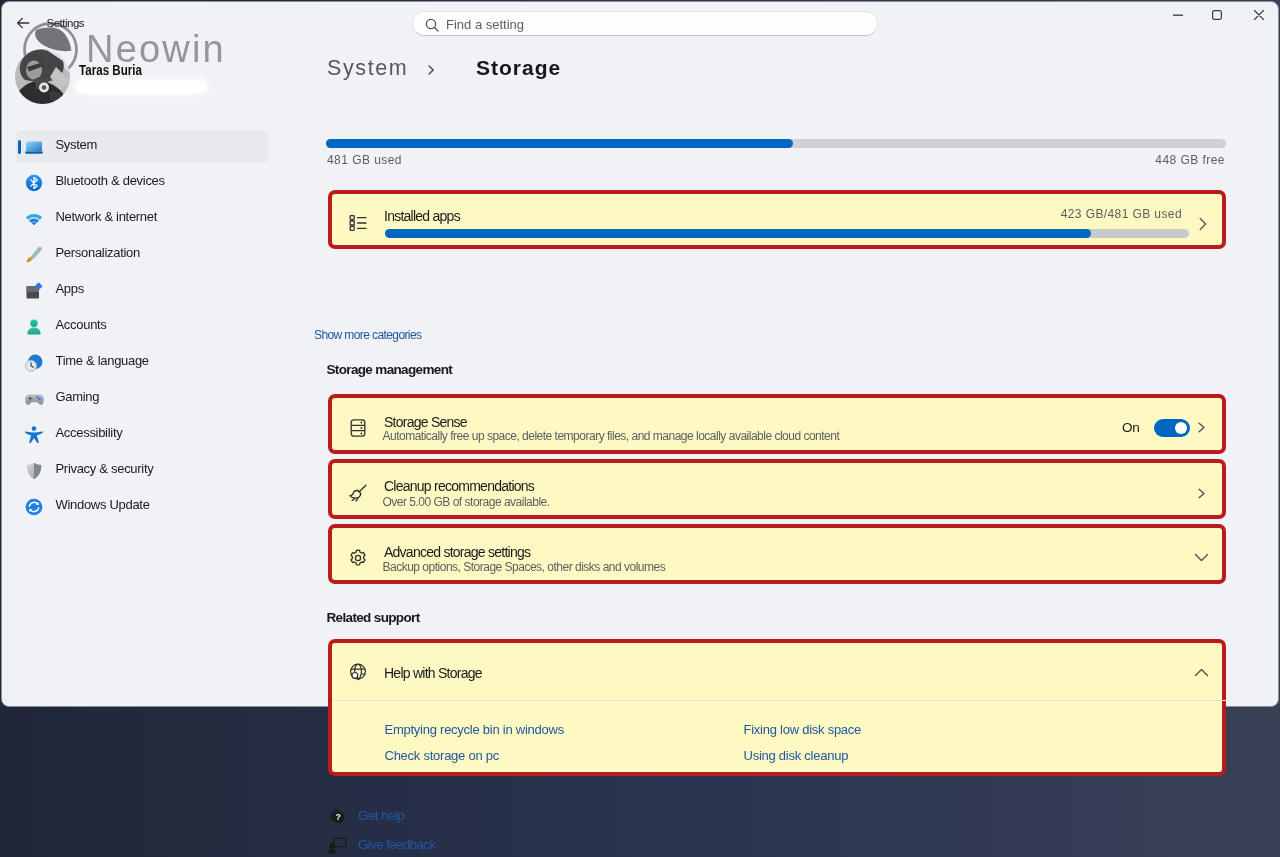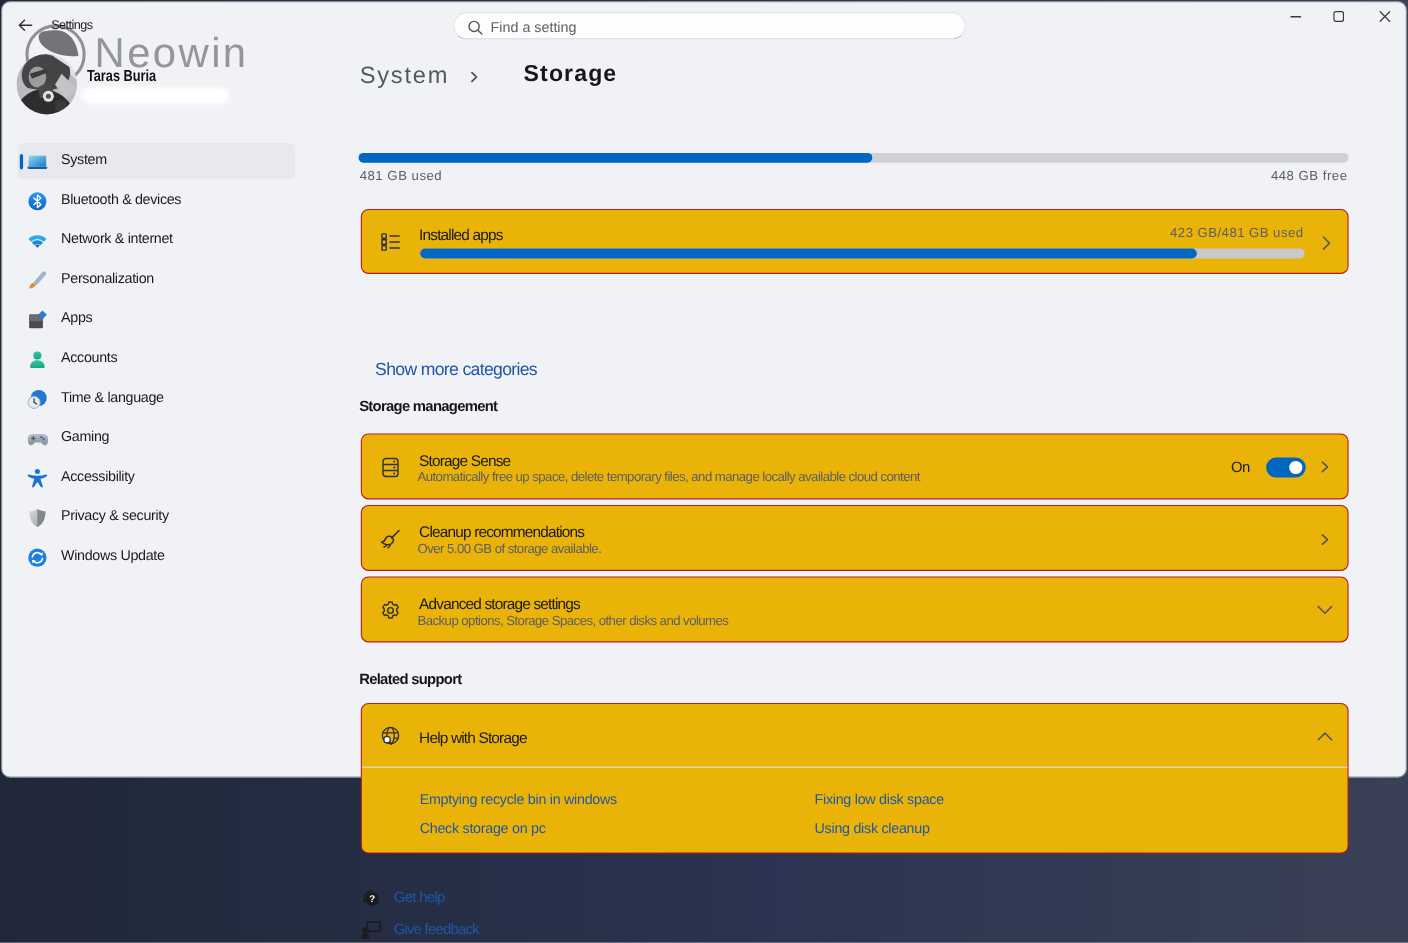--- a/index.html
+++ b/index.html
@@ -31,21 +31,21 @@
   
   .crumb1 { left:325px; top:54px; font-size:21.5px; letter-spacing:1.6px; color:#55585c; }
   .crumbsep { left:425px; top:62px; }
   .crumb2 { left:447px; top:54px; font-size:21px; letter-spacing:1.0px; font-weight:bold; color:#17171a;margin-left:27px; }
   .h1 { left:323px; top:101px; font-size:24.5px; font-weight:bold; color:#17171a; letter-spacing:-0.55px; }
   .mainbar { left:323.5px; top:137px; width:900px; height:9px; background:#cfd1d4; border-radius:5px; }
   .mainbar .fill { position:absolute; left:0; top:0; width:467px; height:9px; background:#0067c4; border-radius:5px; }
   .sub12 { font-size:12px; letter-spacing:0.45px; color:#5c5e62; }
   .card {
     position:absolute; left:326px; width:898px;
-    background:#eab308; border:1px solid #b91c1c; border-radius:7px;
+    background:#fef9c3; border:4px solid #b91c1c; border-radius:7px;
   }
   .ctitle { position:absolute; left:52px; font-size:14px; letter-spacing:-0.75px; color:#1a1a1c; }
   .csub { position:absolute; left:50.5px; font-size:12px; letter-spacing:-0.5px; color:#5c5e62; }
   .cright { position:absolute; right:40px; font-size:12px; letter-spacing:0.4px; color:#5c5e62; }
   .cbar { position:absolute; left:53px; width:804px; height:9px; background:#c7c9cc; border-radius:5px; }
   .cbar .fill { position:absolute; left:0; top:0; height:9px; background:#0067c4; border-radius:5px; }
   .cicon { position:absolute; left:16px; width:20px; height:20px; }
   .chev { position:absolute; right:15px; }
   .shead { font-size:13.5px; letter-spacing:-0.65px; font-weight:bold; color:#17171a; }
   .link13 { font-size:13px; letter-spacing:-0.25px; color:#2057a4; }
@@ -250,21 +250,21 @@
     <div class="cright" style="top:13.5px">423 GB/481 GB used</div>
     <div class="cbar" style="top:35px">
         <div class="fill" style="width:706px"></div>
       </div>
     <svg class="chev" style="top:23px" width="8" height="14" viewBox="0 0 8 14">
         <path d="M1.2 1.5 L6.6 7 L1.2 12.5" stroke="#5a5a5a" stroke-width="1.4" fill="none" stroke-linecap="round" stroke-linejoin="round"></path>
       </svg>
   </div>
 
 
-  <div class="abs link13" style="left:339px; top:325.5px; font-size:16px; letter-spacing:-0.6px">Show more categories</div>
+  <div class="abs link13" style="left:312px; top:325.5px; font-size:12px; letter-spacing:-0.6px">Show more categories</div>
   <div class="abs shead" style="left:324.5px; top:359.5px">Storage management</div>
 
   <div class="card" style="top:392px; height:60px">
     <svg class="cicon" style="top:19.5px" viewBox="0 0 20 20">
         <g stroke="#323232" stroke-width="1.3" fill="none">
           <rect x="3.2" y="1.8" width="13.6" height="16.4" rx="2.6"></rect>
           <path d="M3.2 7.3 h13.6 M3.2 12.7 h13.6"></path>
         </g>
         <g fill="#323232">
           <circle cx="13.4" cy="4.5" r="0.95"></circle>

